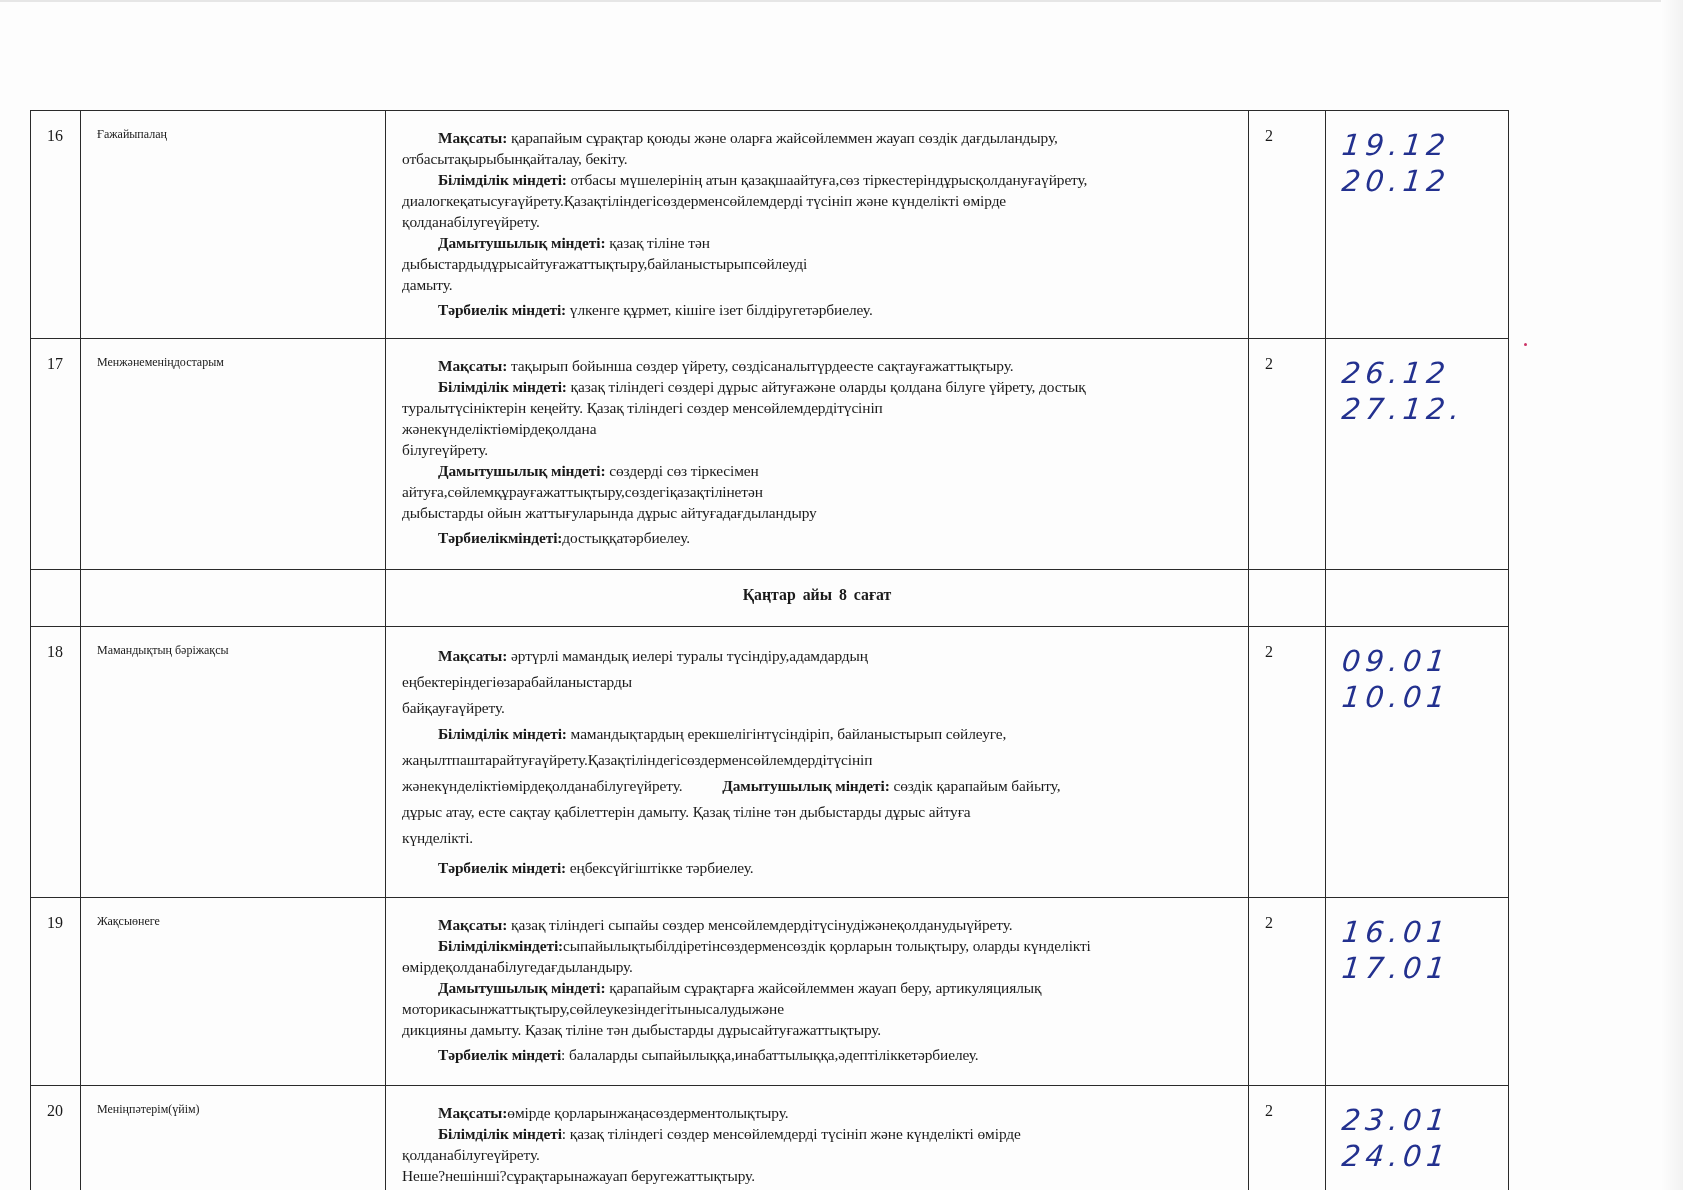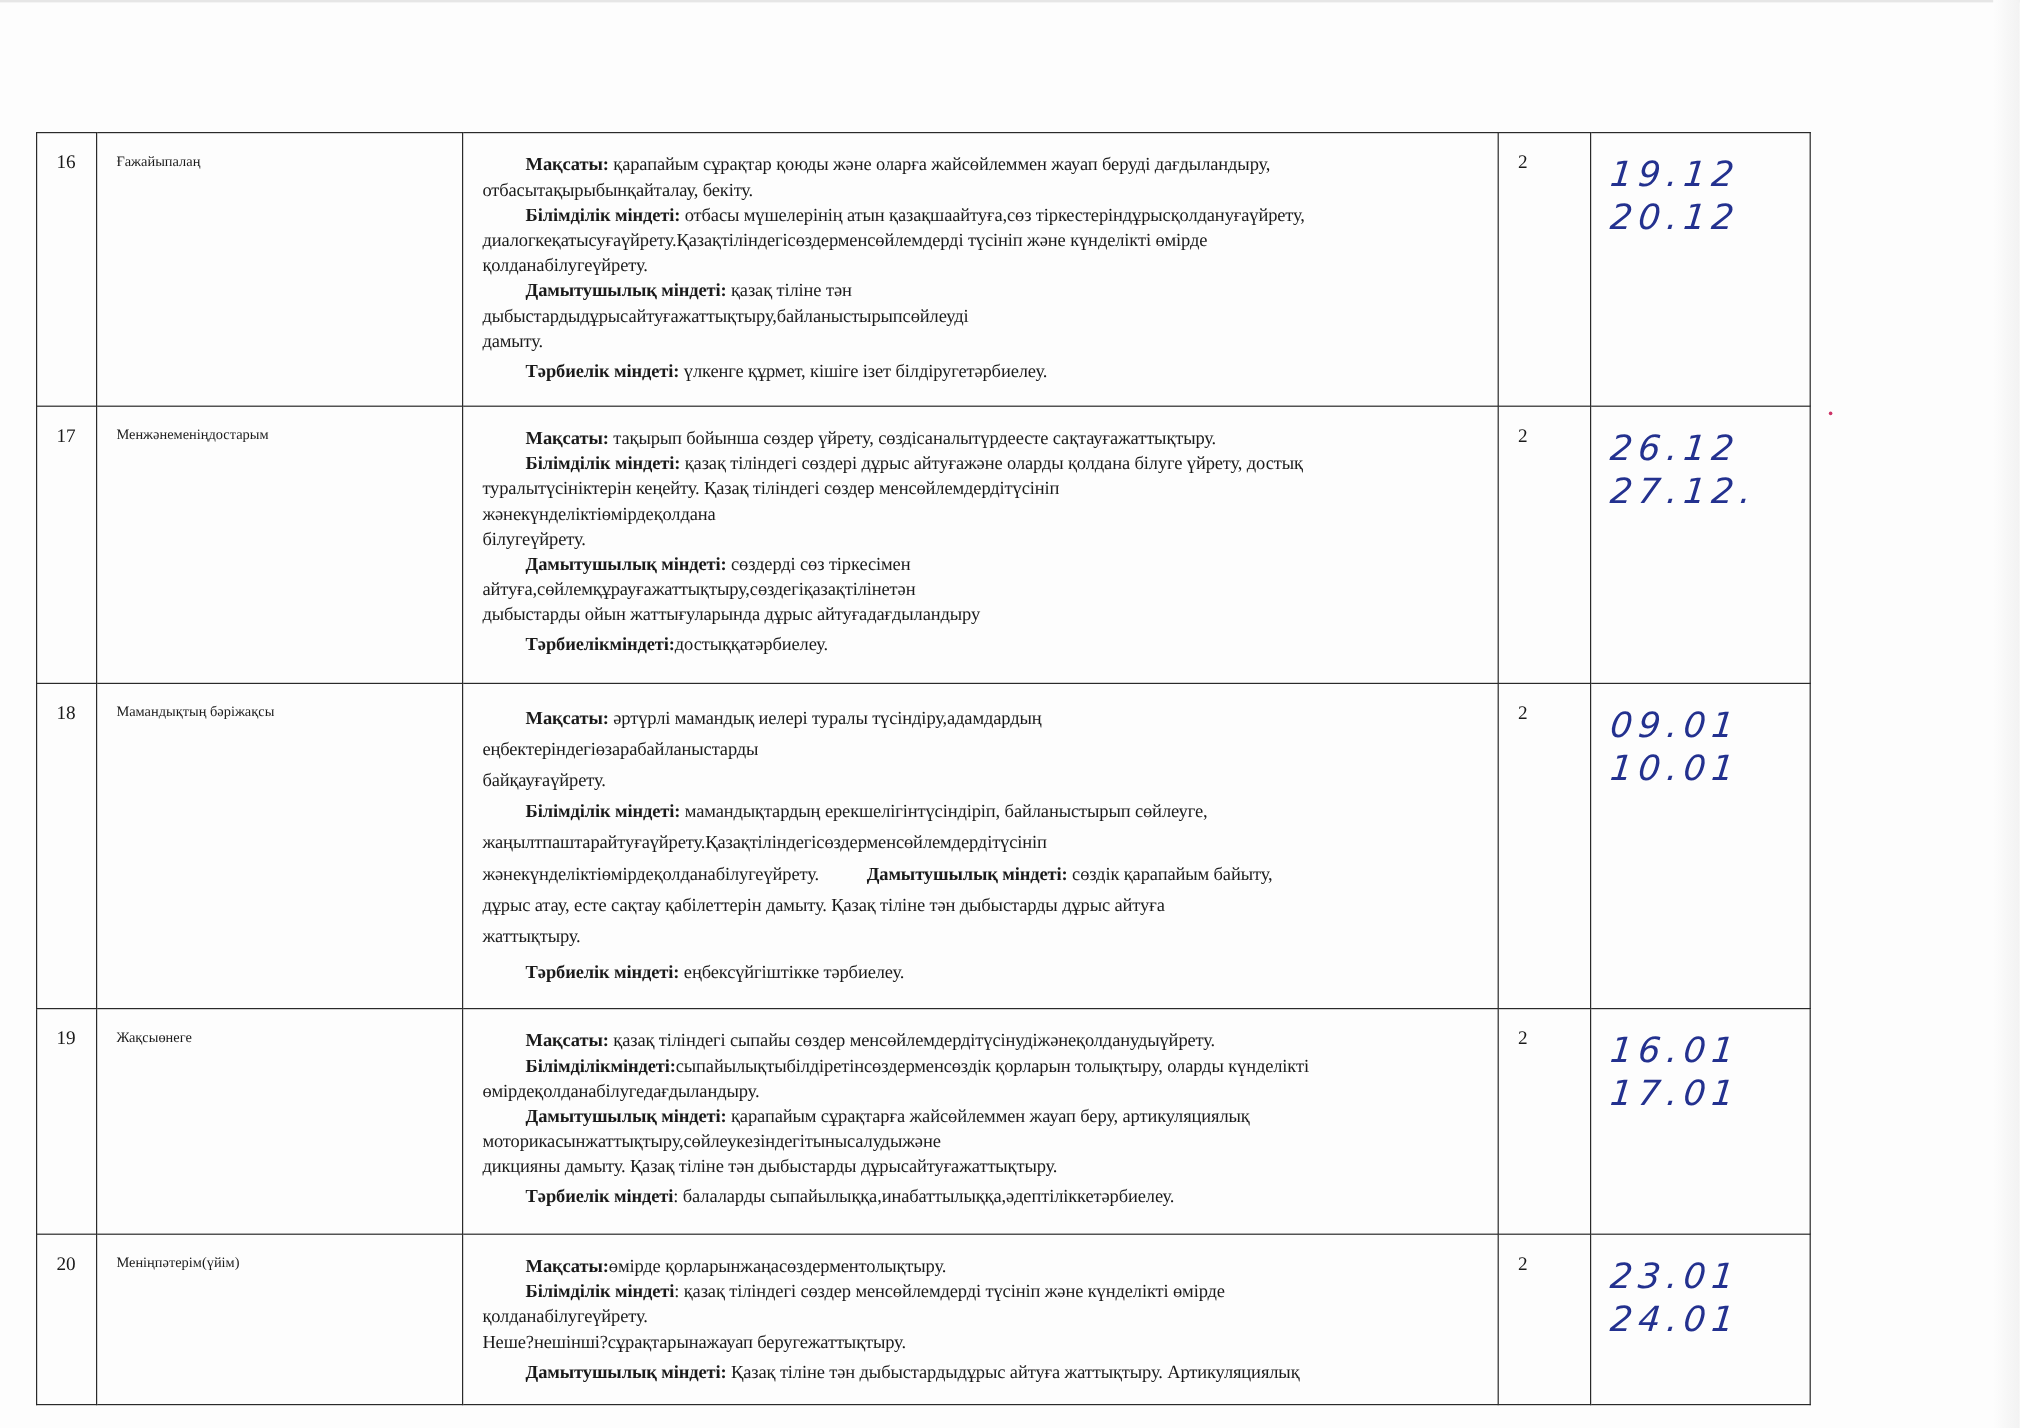--- a/index.html
+++ b/index.html
@@ -56,21 +56,21 @@
       <col class="c-content">
       <col class="c-hours">
       <col class="c-date">
   </colgroup>
   <tbody>
 
     <tr class="r16">
       <td class="num">16</td>
       <td class="topic">Ғажайыпалаң</td>
       <td class="content">
-          <p><b>Мақсаты:</b><span> қарапайым сұрақтар қоюды және оларға жайсөйлеммен жауап беруді дағдыландыру,</span></p>
+          <p><b>Мақсаты:</b><span> қарапайым сұрақтар қоюды және оларға жайсөйлеммен жауап сөздік дағдыландыру,</span></p>
           <p><span>отбасытақырыбынқайталау, бекіту.</span></p>
           <p><b>Білімділік міндеті:</b><span> отбасы мүшелерінің атын қазақшаайтуға,сөз тіркестеріндұрысқолдануғаүйрету,</span></p>
           <p><span>диалогкеқатысуғаүйрету.Қазақтіліндегісөздерменсөйлемдерді түсініп және күнделікті өмірде</span></p>
           <p><span>қолданабілугеүйрету.</span></p>
           <p><b>Дамытушылық міндеті:</b><span> қазақ тіліне тән</span></p>
           <p><span>дыбыстардыдұрысайтуғажаттықтыру,байланыстырыпсөйлеуді</span></p>
           <p><span>дамыту.</span></p>
           <p class="gap"><b>Тәрбиелік міндеті:</b><span> үлкенге құрмет, кішіге ізет білдіругетәрбиелеу.</span></p>
         </td>
       <td class="hours">2</td>
@@ -94,33 +94,40 @@
           <p><span>дыбыстарды ойын жаттығуларында дұрыс айтуғадағдыландыру</span></p>
           <p class="gap"><b>Тәрбиелікміндеті:</b><span>достыққатәрбиелеу.</span></p>
         </td>
       <td class="hours">2</td>
       <td class="date">
         <div class="hw">26.12</div>
         <div class="hw">27.12.</div>
       </td>
     </tr>
 
+    <tr class="section">
+      <td></td>
+      <td></td>
+      <td class="section-title">Қаңтар айы   8  сағат</td>
+      <td></td>
+      <td></td>
+    </tr>
 
     <tr class="r18">
       <td class="num">18</td>
       <td class="topic">Мамандықтың бәріжақсы</td>
       <td class="content loose">
           <p><b>Мақсаты:</b><span> әртүрлі мамандық иелері туралы түсіндіру,адамдардың</span></p>
           <p><span>еңбектеріндегіөзарабайланыстарды</span></p>
           <p><span>байқауғаүйрету.</span></p>
           <p><b>Білімділік міндеті:</b><span> мамандықтардың ерекшелігінтүсіндіріп, байланыстырып сөйлеуге,</span></p>
           <p><span>жаңылтпаштарайтуғаүйрету.Қазақтіліндегісөздерменсөйлемдердітүсініп</span></p>
           <p><span>жәнекүнделіктіөмірдеқолданабілугеүйрету.     </span><b>Дамытушылық міндеті:</b><span> сөздік қарапайым байыту,</span></p>
           <p><span>дұрыс атау, есте сақтау қабілеттерін дамыту. Қазақ тіліне тән дыбыстарды дұрыс айтуға</span></p>
-          <p><span>жаттықтыру.</span></p>
+          <p><span>күнделікті.</span></p>
           <p class="gap"><b>Тәрбиелік міндеті:</b><span> еңбексүйгіштікке тәрбиелеу.</span></p>
         </td>
       <td class="hours">2</td>
       <td class="date">
         <div class="hw">09.01</div>
         <div class="hw">10.01</div>
       </td>
     </tr>
 
     <tr class="r19">

